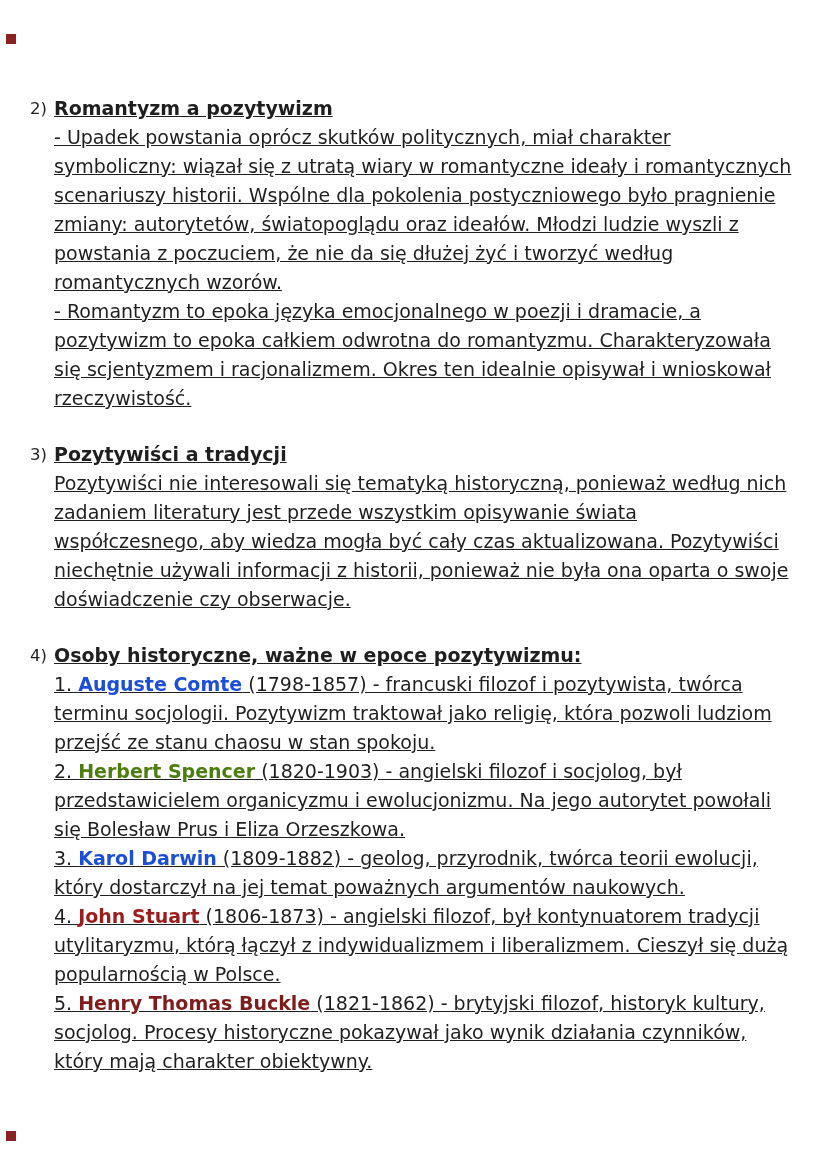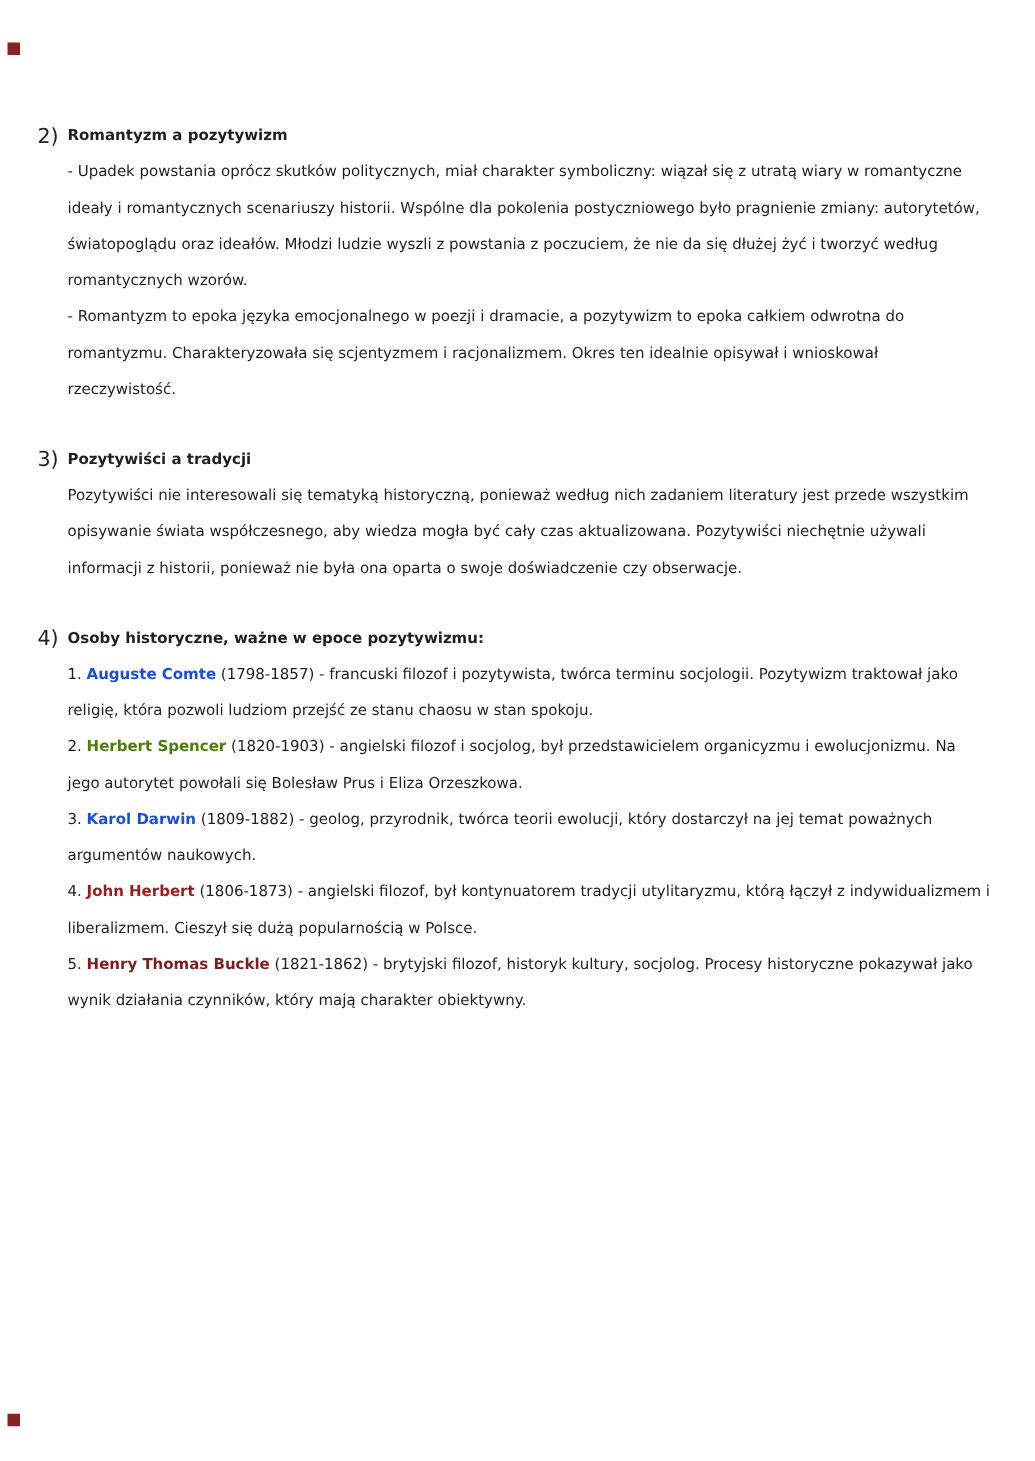--- a/index.html
+++ b/index.html
@@ -35,22 +35,23 @@
     margin-bottom: 27px;
   }
   .section-number {
     flex: none;
     width: 24px;
     font-size: 16.5px;
     line-height: 29px;
   }
   .section-body {
     flex: 1;
-    font-size: 12px;
+    font-size: 19px;
     line-height: 29px;
+    text-decoration: underline;
   }
   .section-title {
     font-weight: bold;
     margin: 0;
   }
   .para {
     margin: 0;
   }
   .person {
     margin: 0;
@@ -90,21 +91,21 @@
       <div class="section-number">4)</div>
       <div class="section-body">
         <p class="section-title">Osoby historyczne, ważne w epoce pozytywizmu:</p>
 
         <p class="person"><span>1. </span><span class="person-name" style="color: #1d4ed8;">Auguste Comte</span><span> (1798-1857) - francuski filozof i pozytywista, twórca terminu socjologii. Pozytywizm traktował jako religię, która pozwoli ludziom przejść ze stanu chaosu w stan spokoju.</span></p>
 
         <p class="person"><span>2. </span><span class="person-name" style="color: #4d7c0f;">Herbert Spencer</span><span> (1820-1903) - angielski filozof i socjolog, był przedstawicielem organicyzmu i ewolucjonizmu. Na jego autorytet powołali się Bolesław Prus i Eliza Orzeszkowa.</span></p>
 
         <p class="person"><span>3. </span><span class="person-name" style="color: #1d4ed8;">Karol Darwin</span><span> (1809-1882) - geolog, przyrodnik, twórca teorii ewolucji, który dostarczył na jej temat poważnych argumentów naukowych.</span></p>
 
-        <p class="person"><span>4. </span><span class="person-name" style="color: rgb(156, 29, 29);">John Herbert</span><span> (1806-1873) - angielski filozof, był kontynuatorem tradycji utylitaryzmu, którą łączył z indywidualizmem i liberalizmem. Cieszył się dużą popularnością w Polsce.</span></p>
+        <p class="person"><span>4. </span><span class="person-name" style="color: rgb(156, 29, 29);">John Stuart</span><span> (1806-1873) - angielski filozof, był kontynuatorem tradycji utylitaryzmu, którą łączył z indywidualizmem i liberalizmem. Cieszył się dużą popularnością w Polsce.</span></p>
 
         <p class="person"><span>5. </span><span class="person-name" style="color: #7f1d1d; margin-top: 16px;">Henry Thomas Buckle</span><span> (1821-1862) - brytyjski filozof, historyk kultury, socjolog. Procesy historyczne pokazywał jako wynik działania czynników, który mają charakter obiektywny.</span></p>
 
       </div>
     </div>
 
   </div>
 </div>
 
 </body></html>

